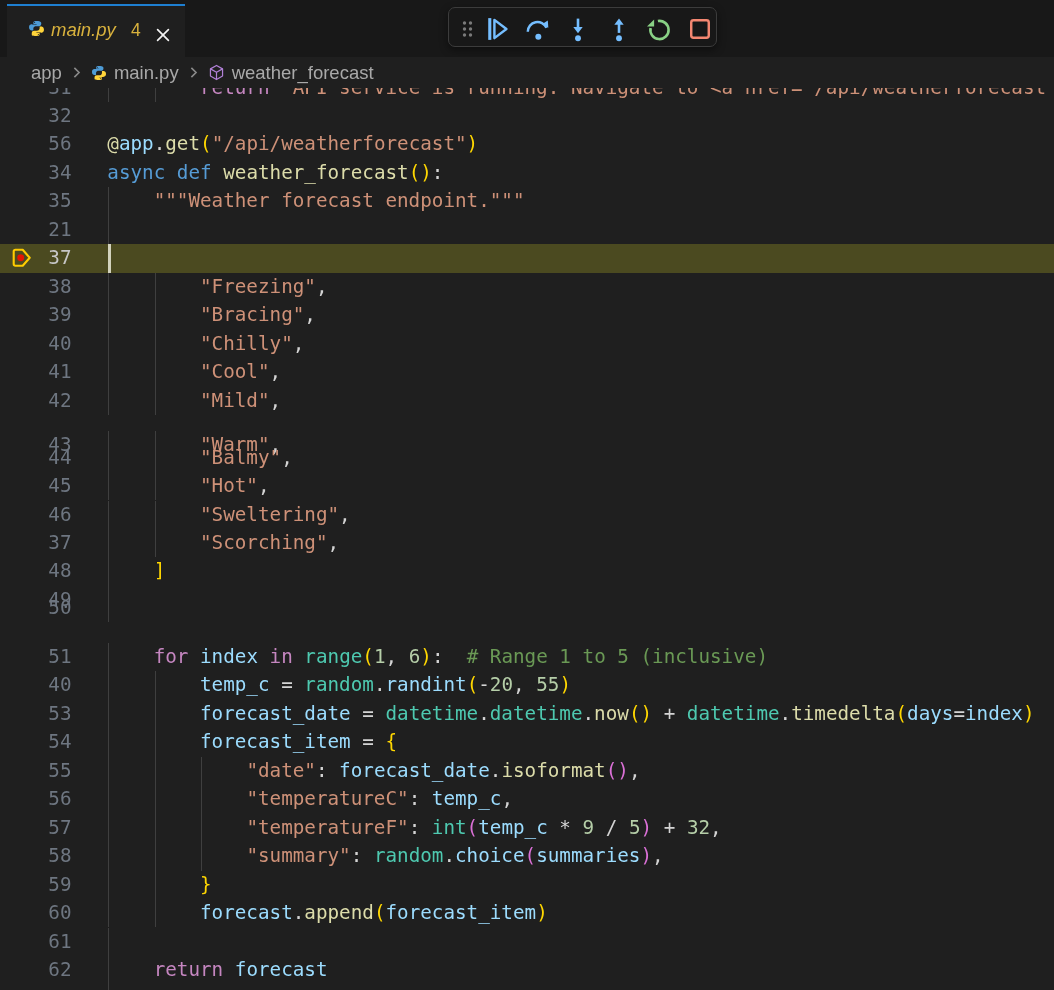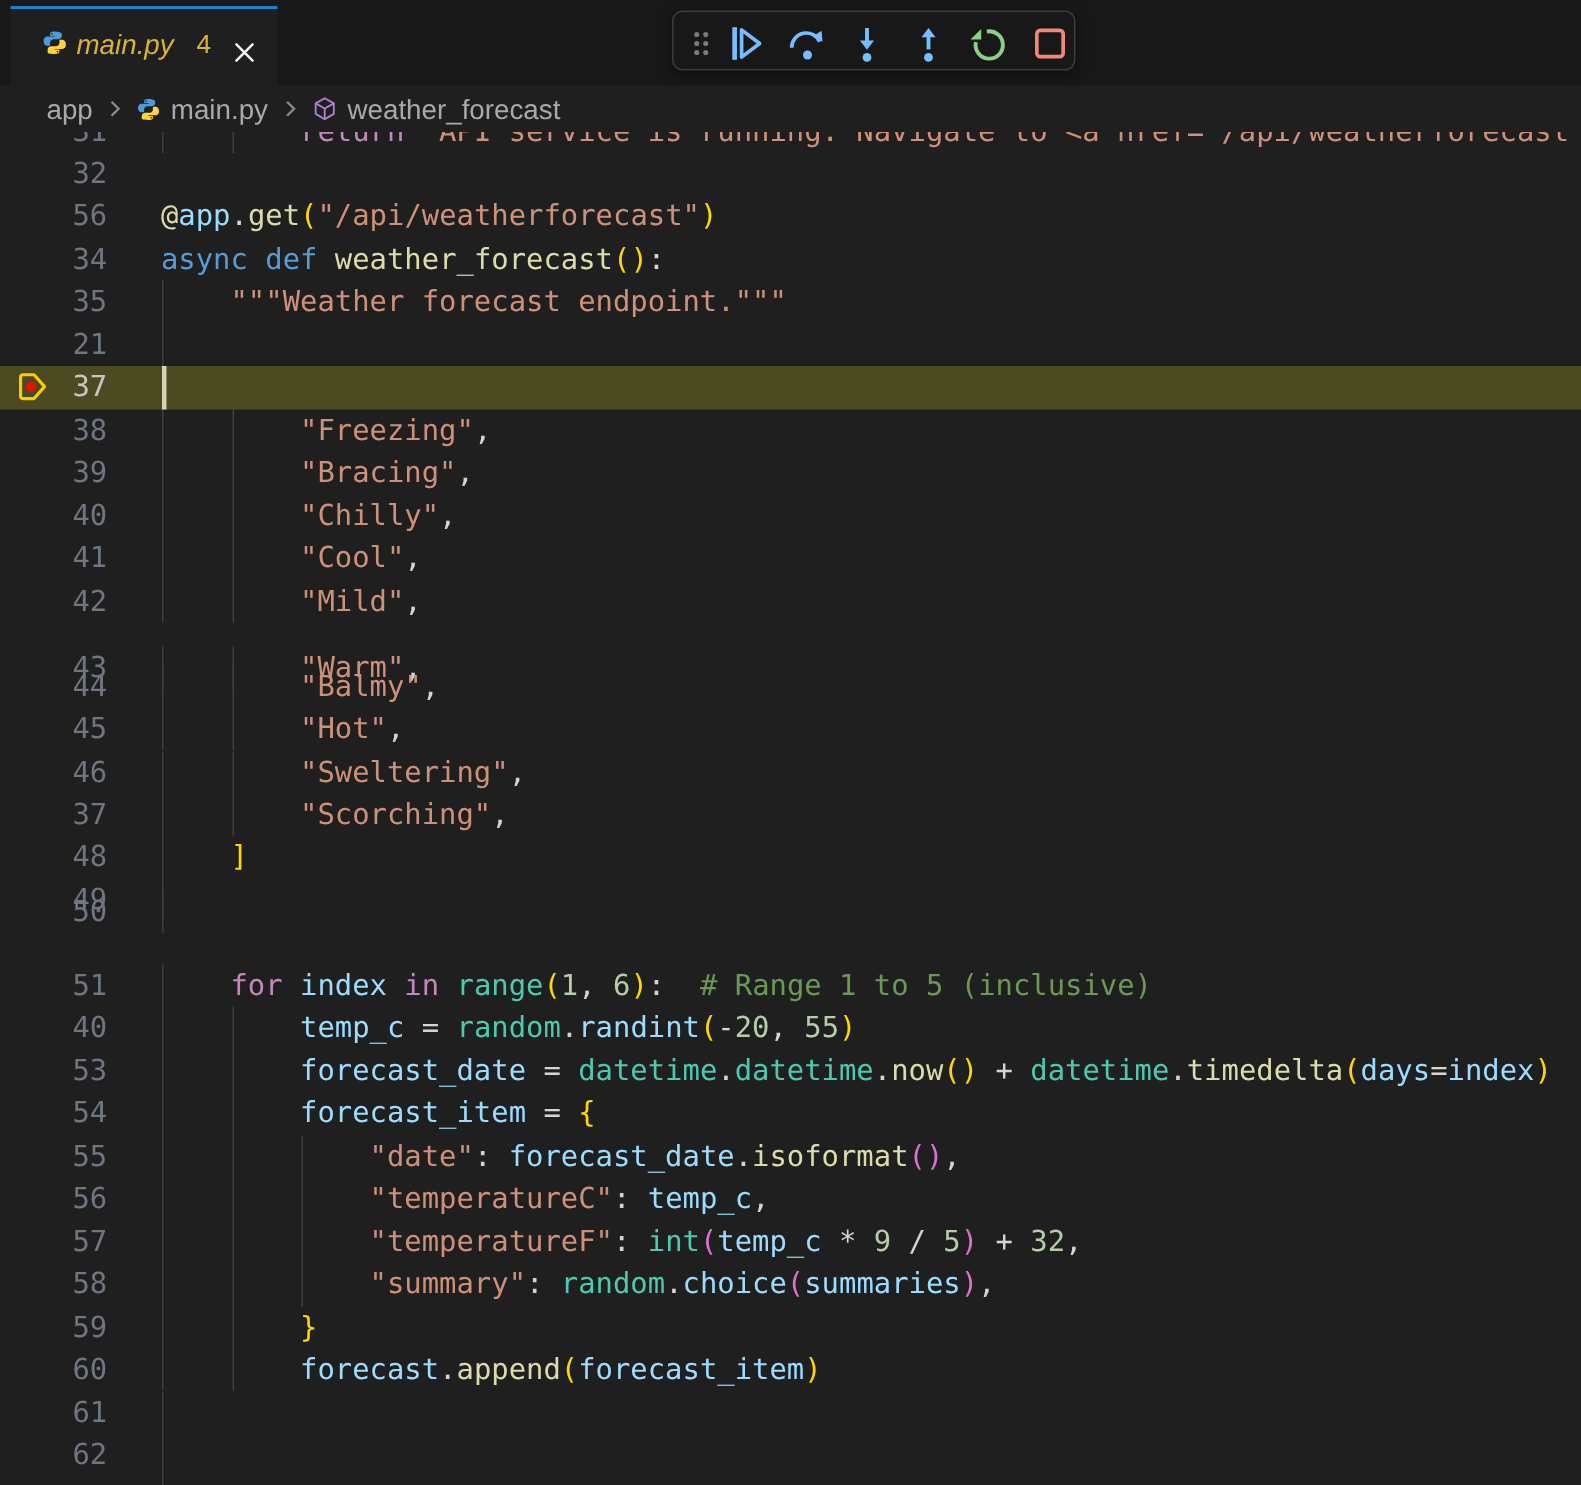--- a/index.html
+++ b/index.html
@@ -332,20 +332,21 @@
           <div class="guide" style="left: 154.52px;"></div>
           <div class="code"><span style="color: rgb(212, 212, 212);">        </span><span style="color: rgb(156, 220, 254);">forecast</span><span style="color: rgb(212, 212, 212);">.</span><span style="color: rgb(220, 220, 170);">append</span><span style="color: rgb(255, 215, 0);">(</span><span style="color: rgb(156, 220, 254);">forecast_item</span><span style="color: rgb(255, 215, 0);">)</span></div>
         </div>
         <div class="row" style="top: 839.501px;">
           <div class="lnum">61</div>
           <div class="guide" style="left: 108.2px;"></div>
         </div>
         <div class="row" style="top: 867.968px;">
           <div class="lnum">62</div>
           <div class="guide" style="left: 108.2px;"></div>
+          <div class="code"><span style="color: rgb(212, 212, 212);">    </span><span style="color: rgb(197, 134, 192);">return</span><span style="color: rgb(212, 212, 212);"> </span><span style="color: rgb(156, 220, 254);">forecast</span></div>
         </div>
         <div class="row" style="top: 896.434px;">
           <div class="guide" style="left: 108.2px;"></div>
         </div>
       </div>
     <div id="cursor"></div>
     <span id="bpglyph">
       <svg width="21" height="22" viewBox="0 0 21 22">
         <path d="M2.7 4.5 Q2.7 2.8 4.4 2.8 L11.7 2.8 L18.7 10.75 L11.7 18.7 L4.4 18.7 Q2.7 18.7 2.7 17 Z" fill="none" stroke="#ffcc00" stroke-width="2.1" stroke-linejoin="round"></path>
         <circle cx="9.7" cy="10.75" r="3.45" fill="#e51400"></circle>

